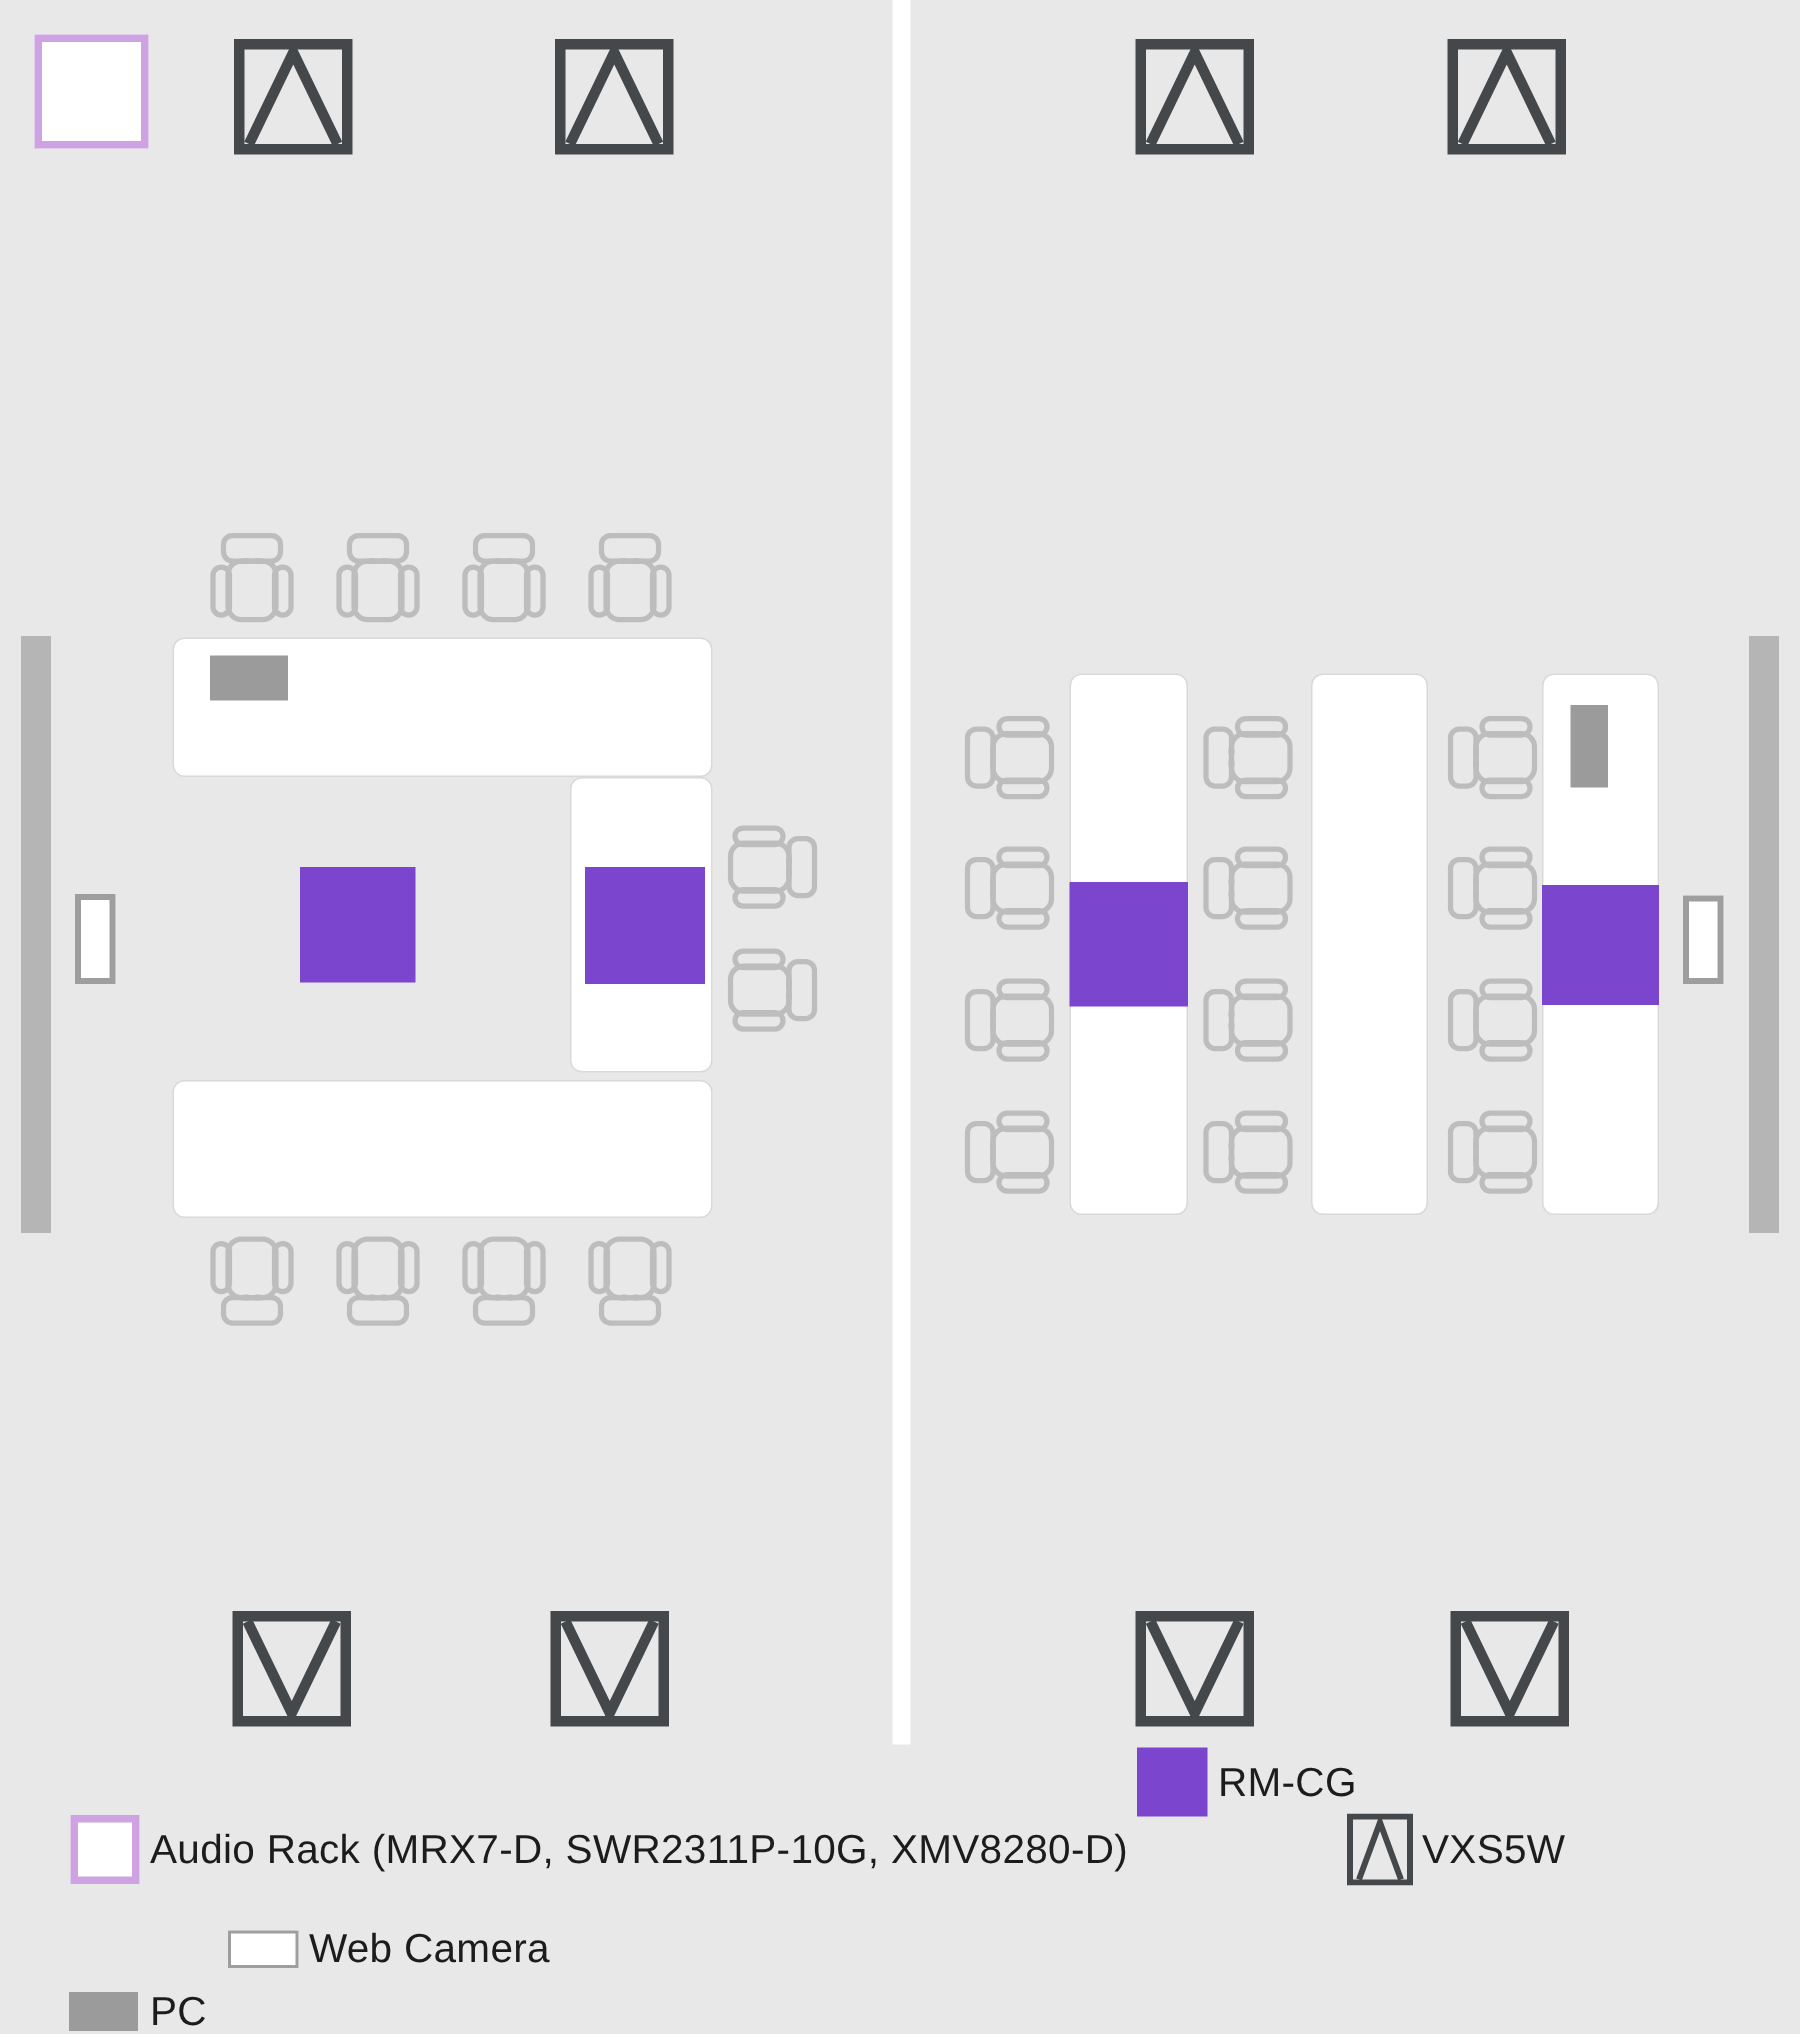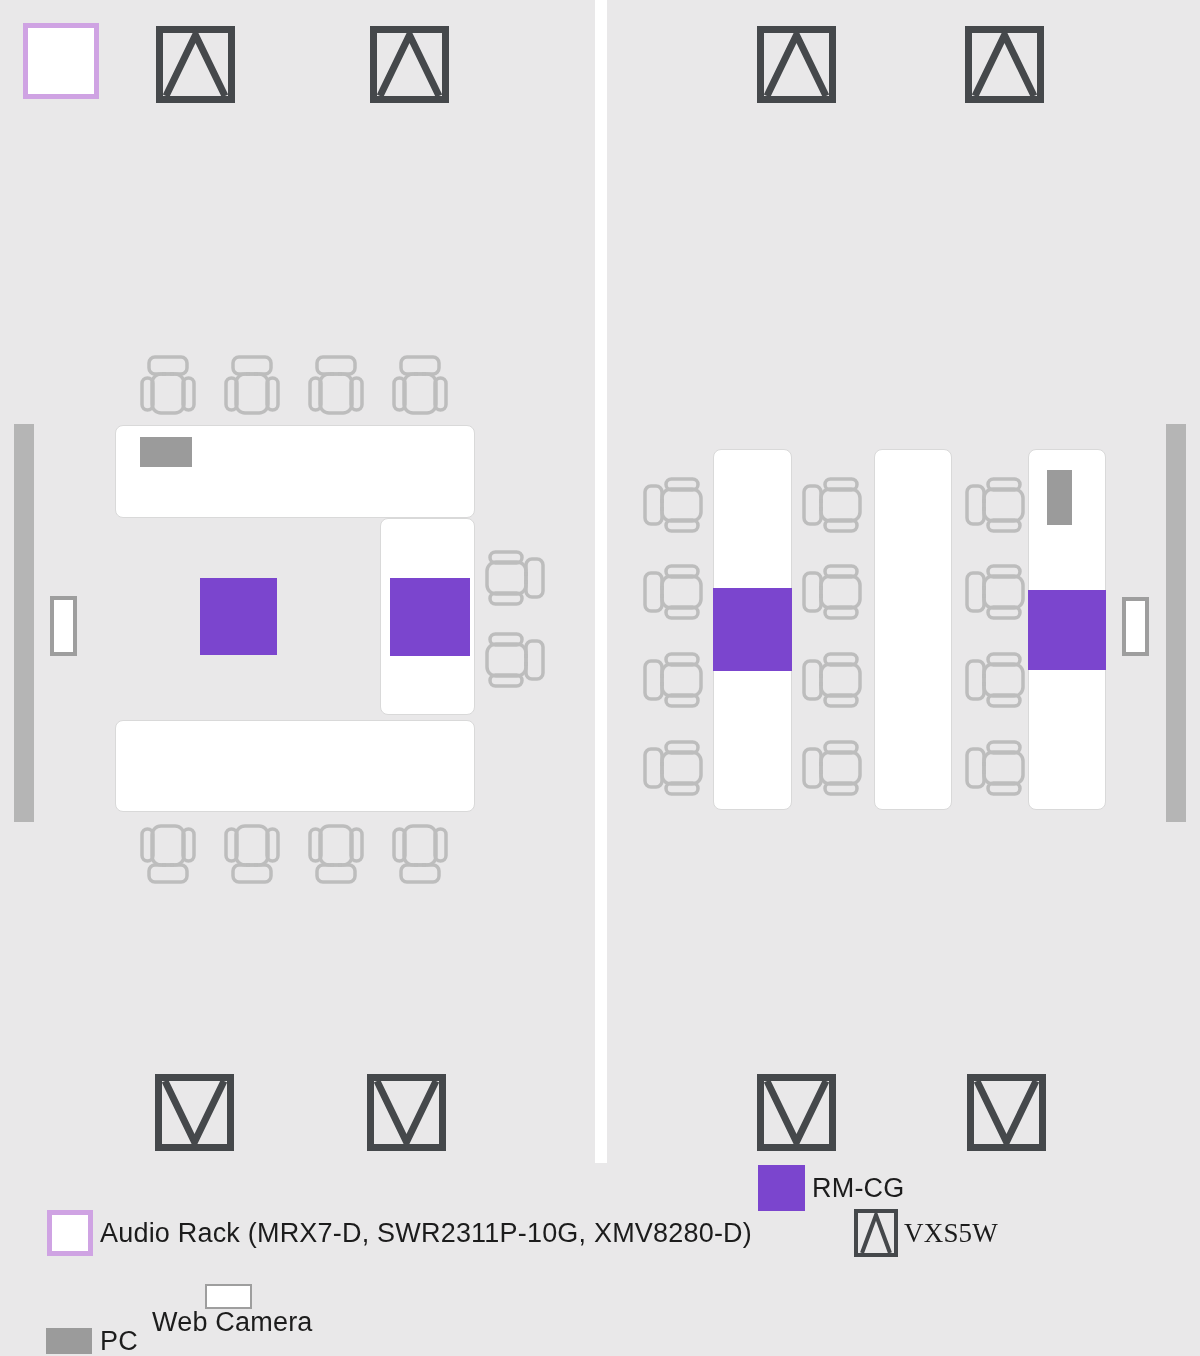--- a/index.html
+++ b/index.html
@@ -324,34 +324,34 @@
     <div class="legend-item" style="left:47px; top:1208px; height:50px;">
       <span class="sw sw-audio-rack"></span>
       <span class="legend-label">Audio Rack (MRX7-D, SWR2311P-10G, XMV8280-D)</span>
     </div>
 
     <div class="legend-item" style="left:746px; top:1163px; height:50px;margin-left:12px;">
       <span class="sw sw-rm-cg"></span>
       <span class="legend-label">RM-CG</span>
     </div>
 
-    <div class="legend-item" style="left:854px; top:1208px; height:50px;font-family:Liberation Serif, serif;">
+    <div class="legend-item" style="left:898px; top:1208px; height:50px;">
       <svg class="sw sw-vxs5w" viewBox="0 0 44 48">
         <g fill="none" stroke="var(--c-speaker_stroke,#45484b)" stroke-width="4">
           <rect x="2" y="2" width="40" height="44"></rect>
           <path d="M8 44 L22 6 L36 44"></path>
         </g>
       </svg>
       <span class="legend-label">VXS5W</span>
     </div>
 
     <div class="legend-item" style="left:46px; top:1284px; height:30px;margin-top:42px;">
       <span class="sw sw-pc"></span>
       <span class="legend-label">PC</span>
     </div>
 
-    <div class="legend-item" style="left:152px; top:1284px; height:30px;flex-direction:column;">
+    <div class="legend-item" style="left:152px; top:1284px; height:30px;">
       <span class="sw sw-webcam"></span>
       <span class="legend-label">Web Camera</span>
     </div>
 
   </div>
 </div>
 
 </body></html>

